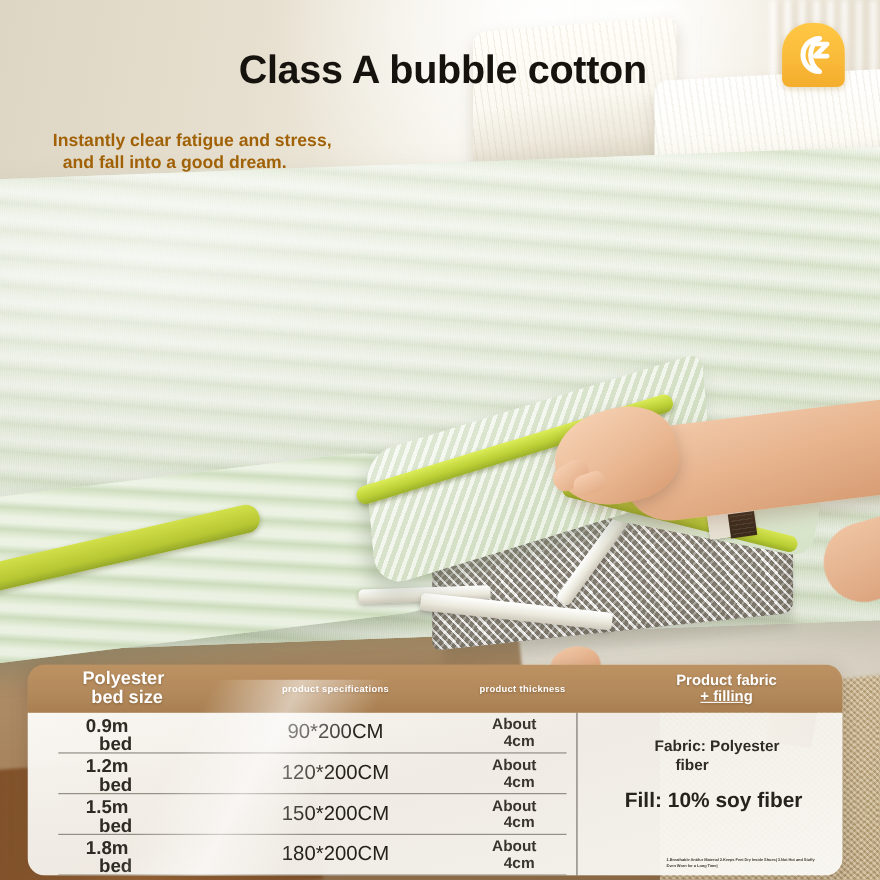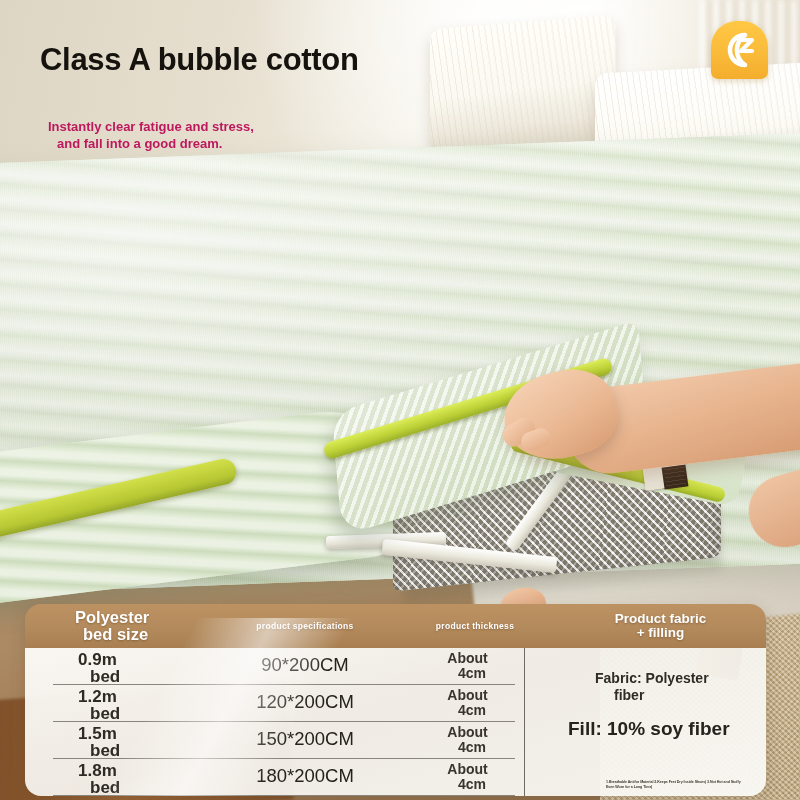--- a/index.html
+++ b/index.html
@@ -252,29 +252,29 @@
     background: linear-gradient(180deg, #ffffff, #eceade 55%, #cfcabc);
     box-shadow: 0 2px 5px rgba(80,75,60,0.35);
     border-radius: 4px;
   }
   .frame-bar.b1 { left: 382px; top: 548px; width: 175px; height: 16px; transform: rotate(6deg); }
   .frame-bar.b2 { left: 490px; top: 500px; width: 100px; height: 14px; transform: rotate(-54deg); }
   .frame-bar.b3 { left: 326px; top: 534px; width: 120px; height: 13px; transform: rotate(-2deg); }
 
   
   .headline {
-    position: absolute; left: 40px; top: 44px; width: 520px;
-    font-size: 31px; font-weight: bold; line-height: 1.04;
-    color: #16130f; letter-spacing: -0.3px;
+    position: absolute; left: 68px; top: 44px; width: 520px;
+    font-size: 36px; font-weight: bold; line-height: 1.04;
+    color: #16130f; letter-spacing: -0.3px; text-align: right;
   }
   .headline .l2 { display: block; margin-left: 14px; }
   .subhead {
     position: absolute; left: 48px; top: 119px; width: 420px;
-    font-size: 13px; font-weight: bold; line-height: 1.28;
-    color: #be185d;
+    font-size: 16px; font-weight: bold; line-height: 1.28;
+    color: #a16207;
   }
   .subhead .s2 { display: block; margin-left: 9px; }
 
   
   .logo-badge {
     position: absolute; left: 711px; top: 21px; width: 57px; height: 58px;
     background: linear-gradient(180deg, #ffc844, #f9b939 60%, #f4ad2c);
     border-radius: 26px 26px 7px 7px;
     box-shadow: 0 2px 6px rgba(160,110,20,0.28);
   }
@@ -294,21 +294,21 @@
   .spec-head .hcell {
     position: absolute; top: 0; height: 44px;
     display: flex; align-items: center;
     color: #ffffff; font-weight: bold; text-shadow: 0 1px 2px rgba(90,60,30,0.45);
   }
   .hcell.c1 { left: 50px; width: 150px; font-size: 16.5px; line-height: 1.05; }
   .hcell.c2 { left: 205px; width: 150px; font-size: 8.5px; letter-spacing: 0.3px; justify-content: center; }
   .hcell.c3 { left: 380px; width: 140px; font-size: 8.5px; letter-spacing: 0.3px; justify-content: center; }
   .hcell.c4 { left: 528px; width: 215px; font-size: 13.5px; line-height: 1.06; justify-content: center; text-align: center; }
   .hcell .w2 { display: block; margin-left: 8px; }
-  .hcell.c4 .w2 { margin-left: 0; }
+  .hcell.c4 .w2 { margin-left: 0; text-decoration: underline; }
 
   .spec-body {
     position: relative; height: 148px;
     background: linear-gradient(165deg, rgba(252,251,248,0.96) 0%, rgba(246,244,239,0.93) 45%, rgba(250,249,245,0.95) 100%);
   }
   .spec-sheen {
     position: absolute; left: -40px; top: -30px; width: 420px; height: 260px;
     background: linear-gradient(118deg, rgba(255,255,255,0.0) 38%, rgba(255,255,255,0.55) 52%, rgba(255,255,255,0.0) 66%);
     pointer-events: none;
   }

